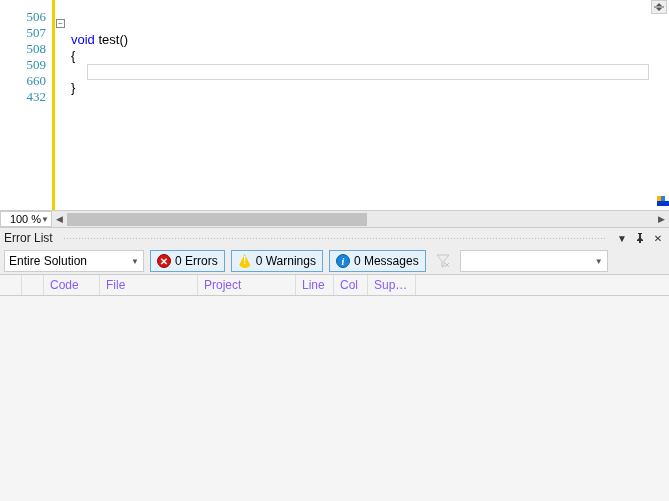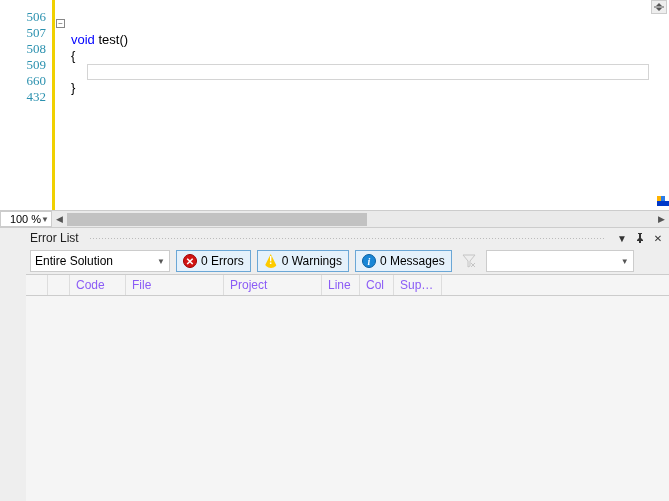--- a/index.html
+++ b/index.html
@@ -23,21 +23,21 @@
 .fn { color: #000; }
 .pn { color: #000; }
 .cursor-line { position: absolute; left: 18px; right: 20px; top: 64px; height: 16px; border: 1px solid #d4d4d4; background: #fff; }
 .zoom-bar { height: 17px; display: flex; align-items: stretch; border-top: 1px solid #ccc; background: #eee; }
 .zoom-combo { width: 52px; display: flex; align-items: center; justify-content: flex-end; padding: 0 2px; background: #fff; border: 1px solid #ccc; font-size: 11px; }
 .zoom-combo .arrow { font-size: 8px; color: #555; }
 .hscroll { flex: 1; display: flex; align-items: center; background: #eaeaea; position: relative; }
 .hscroll .btn { width: 15px; height: 15px; display: flex; align-items: center; justify-content: center; color: #555; font-size: 9px; }
 .hscroll .track { flex: 1; height: 15px; background: #eaeaea; position: relative; }
 .hscroll .thumb { position: absolute; left: 0; top: 1px; height: 13px; width: 300px; background: #c2c2c2; }
-.panel { flex: 1; display: flex; flex-direction: column; border-top: 1px solid #ccc; background: #eee; padding-left: 26px; }
+.panel { flex: 1; display: flex; flex-direction: column; border-top: 1px solid #ccc; background: #eee; }
 .panel-title { height: 20px; display: flex; align-items: center; padding: 0 4px; gap: 4px; background: #eee; }
 .panel-title .label { font-weight: normal; color: #1e1e1e; font-size: 12px; }
 .panel-title .dots { flex: 1; height: 3px; background-image: radial-gradient(circle, #bbb 0.5px, transparent 0.5px); background-size: 3px 3px; margin: 0 6px; }
 .panel-title .ctrl { width: 14px; height: 14px; display: flex; align-items: center; justify-content: center; color: #333; font-size: 10px; }
 .toolbar { height: 26px; display: flex; align-items: center; padding: 2px 4px; gap: 6px; background: #eee; text-align: center; }
 .dropdown { height: 22px; background: #fff; border: 1px solid #ccc; display: flex; align-items: center; padding: 0 4px; font-size: 12px; gap: 4px; }
 .dropdown .arrow { font-size: 8px; color: #555; margin-left: auto; }
 .filter-btn { height: 22px; border: 1px solid #6ba7d6; background: #e5f1fb; display: flex; align-items: center; padding: 0 6px; gap: 4px; font-size: 12px; color: #000; cursor: pointer; }
 .filter-btn .ico { width: 14px; height: 14px; border-radius: 50%; display: flex; align-items: center; justify-content: center; font-size: 10px; font-weight: bold; color: #fff; }
 .ico-err { background: #d01414; border: 1px solid #a00000; }

